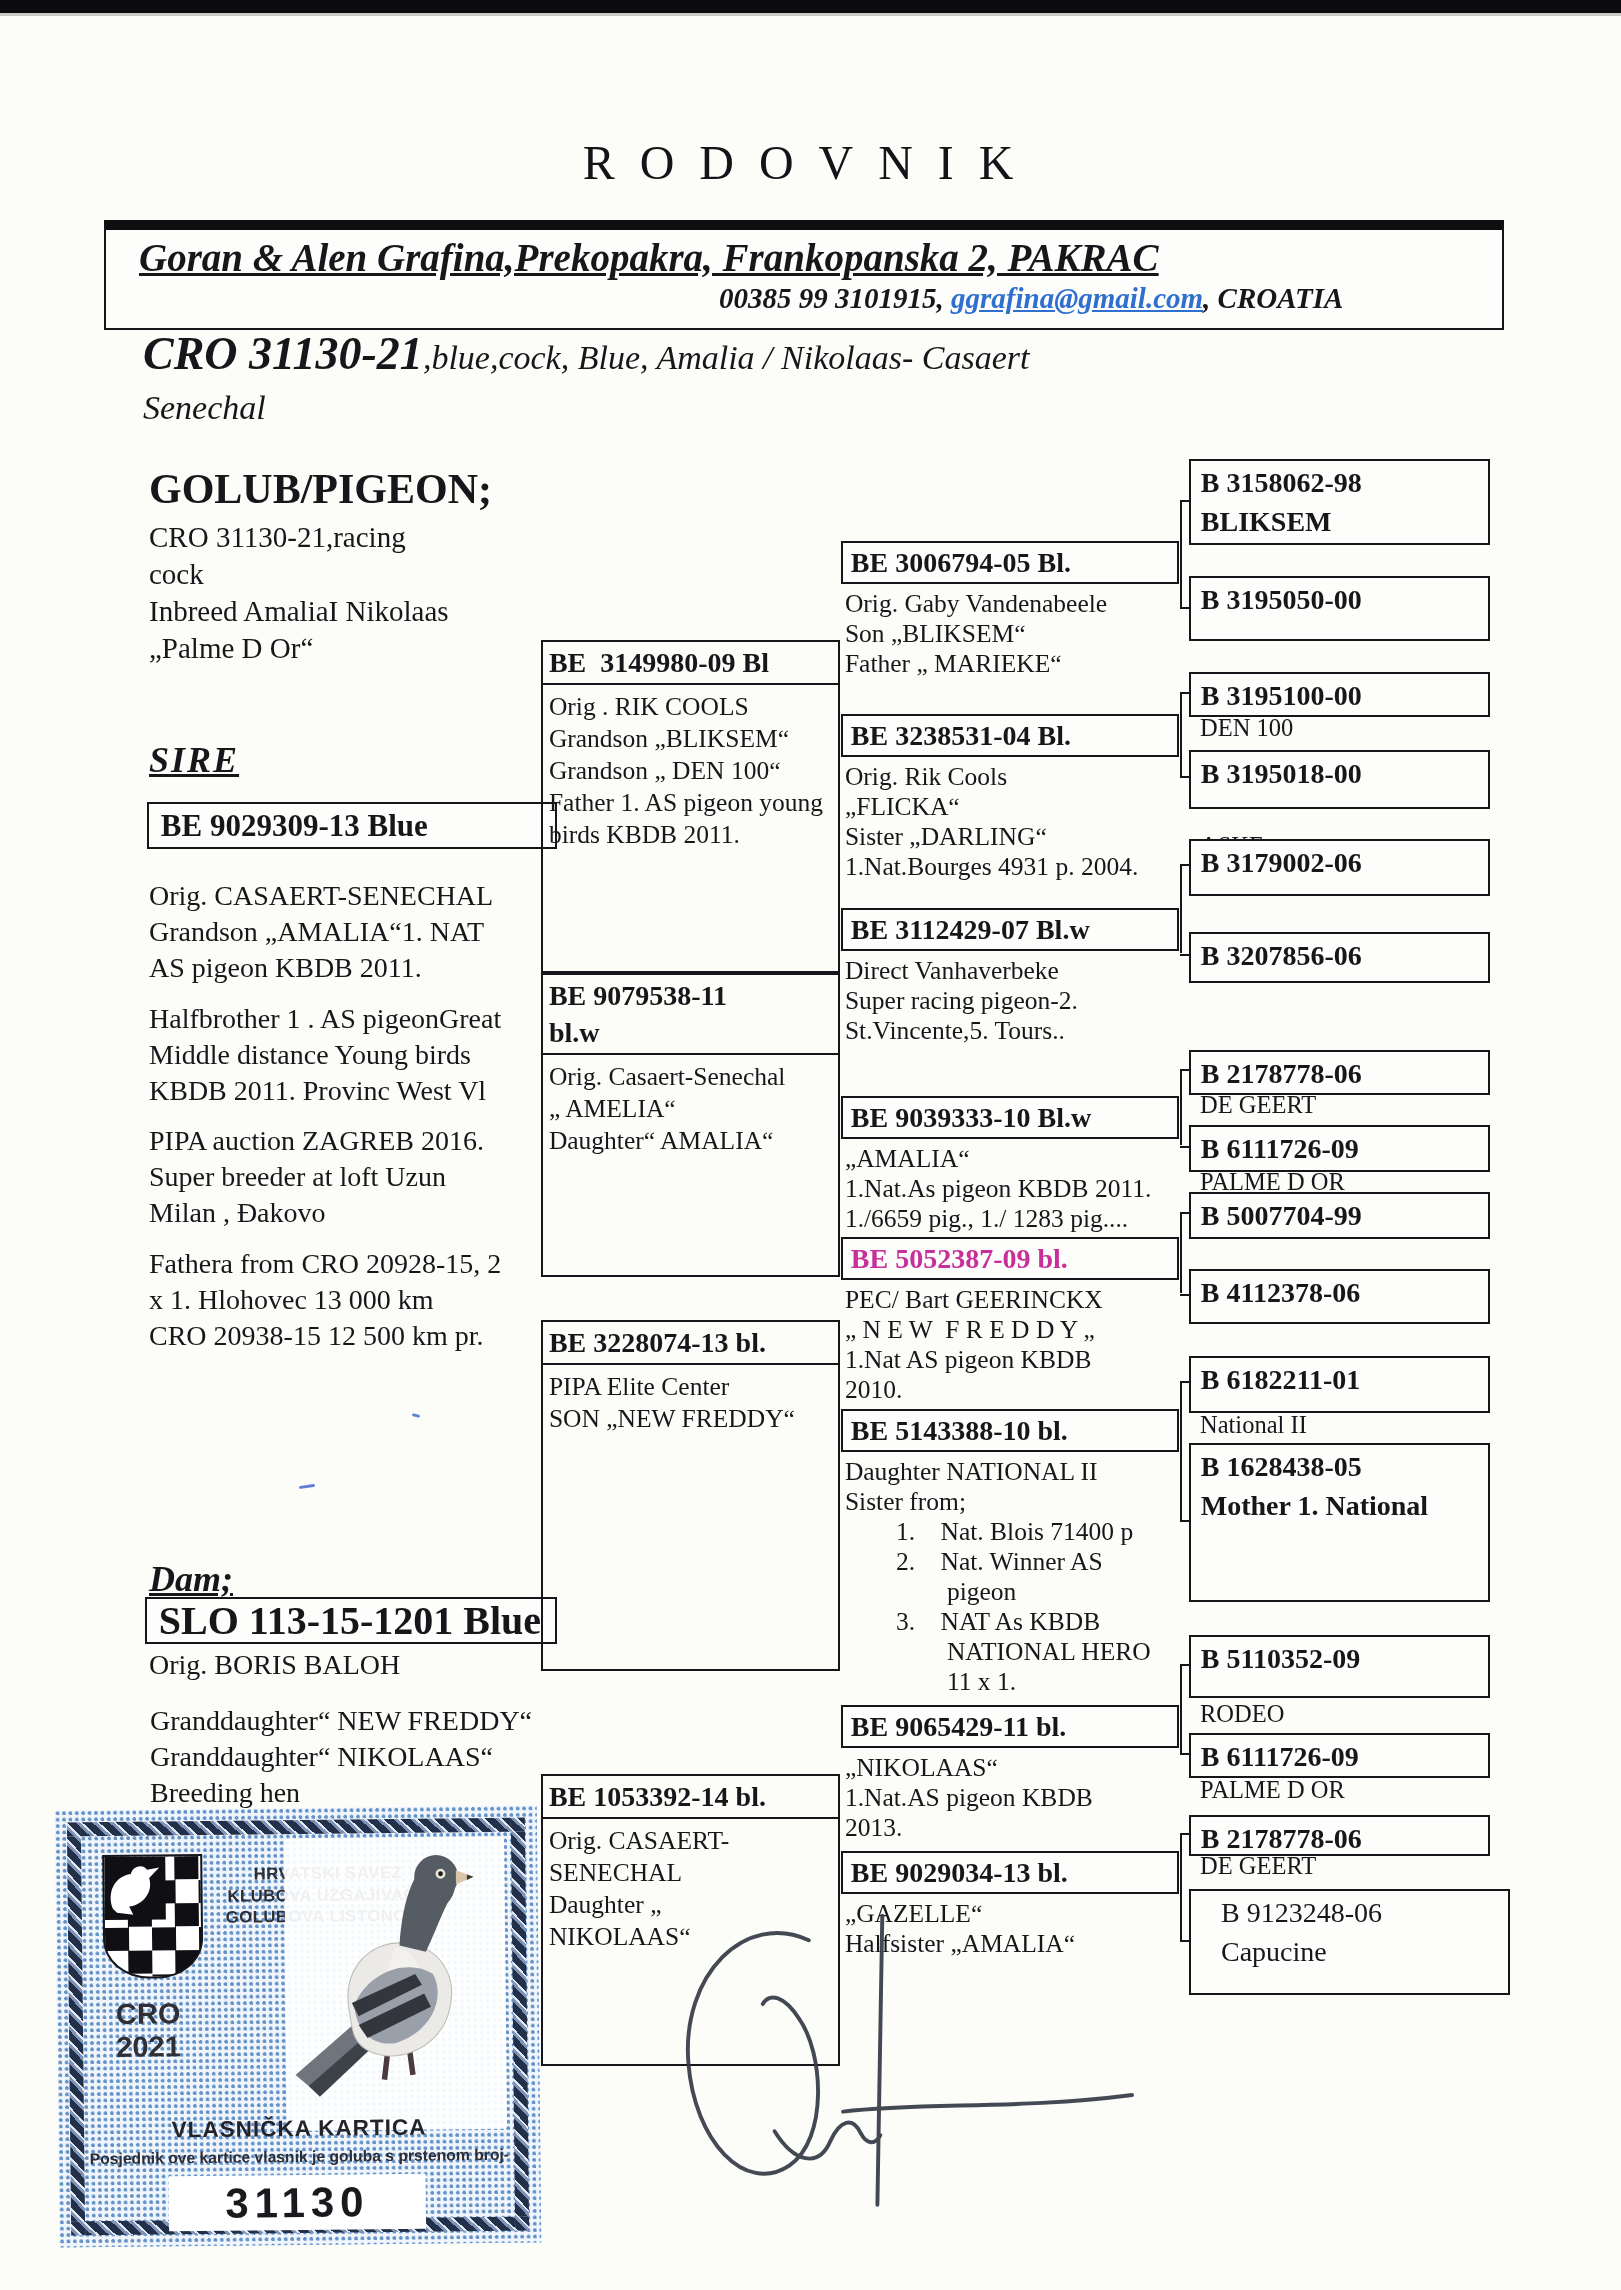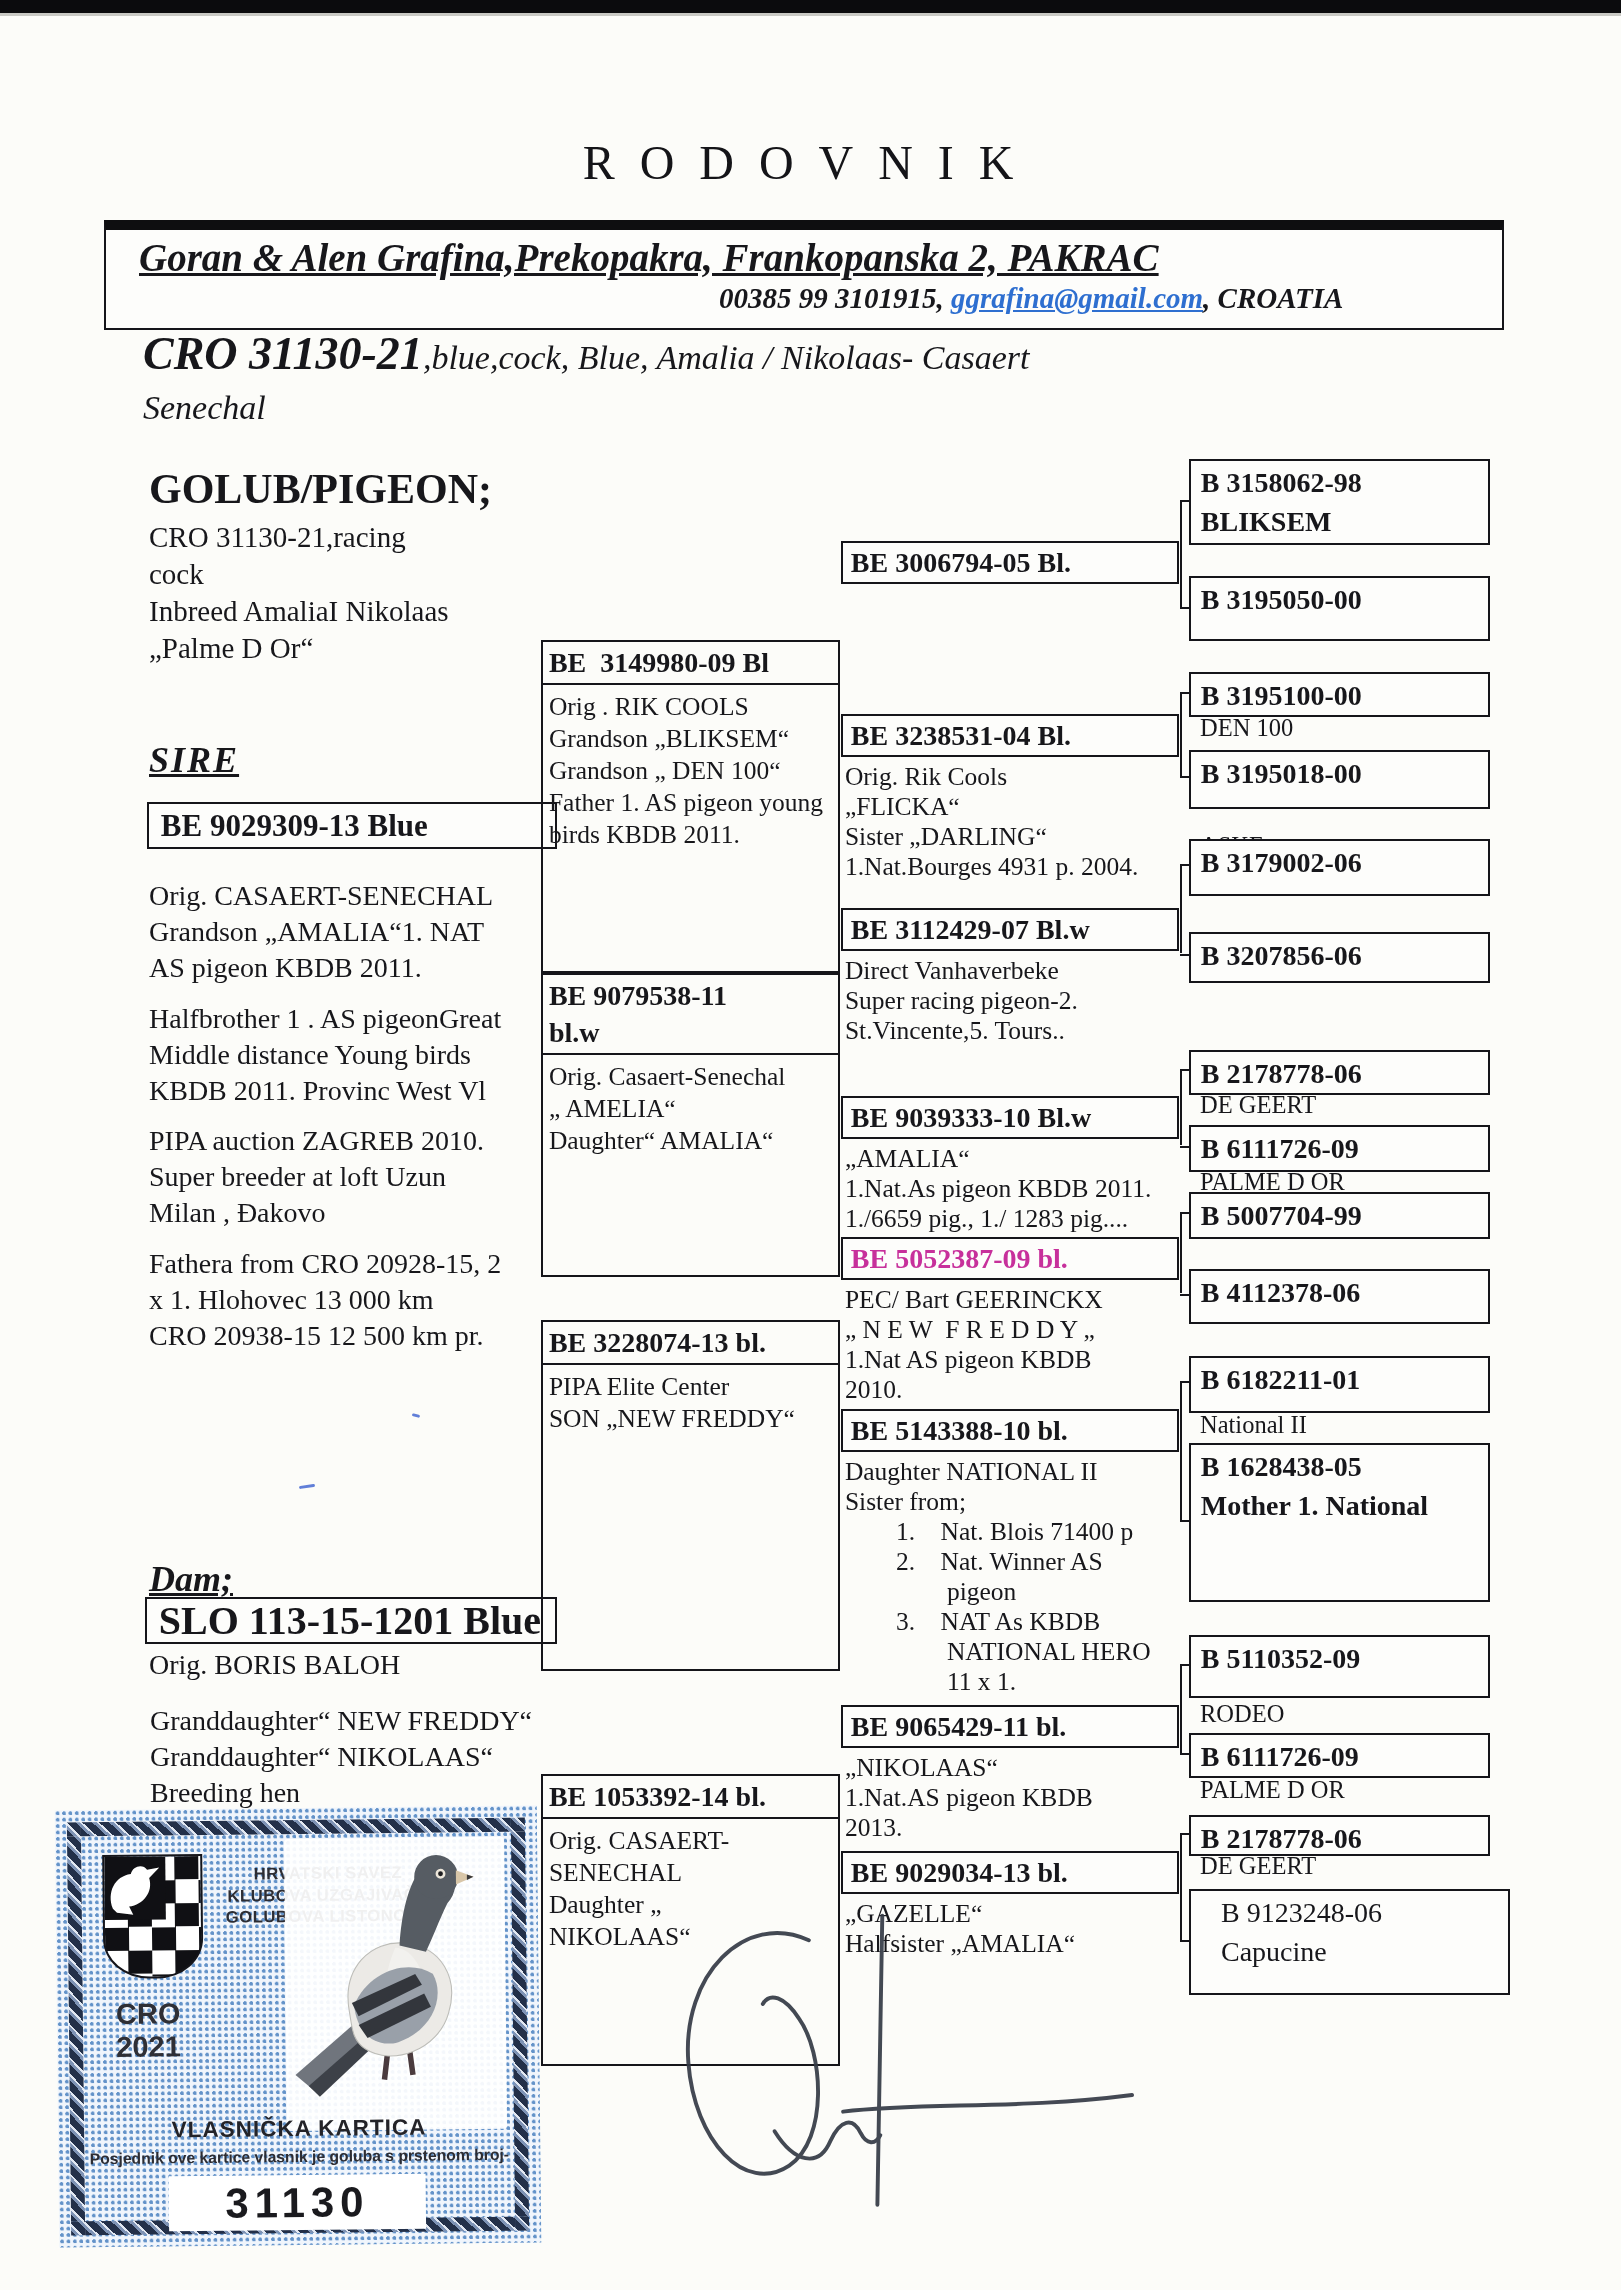--- a/index.html
+++ b/index.html
@@ -91,21 +91,21 @@
 
   <div class="abs" id="sire-label">SIRE</div>
   <div class="abs" id="sire-box">BE 9029309-13 Blue</div>
   <div class="abs" id="sire-notes">
     <div class="para pre">Orig. CASAERT-SENECHAL
 Grandson „AMALIA“1. NAT
 AS pigeon KBDB 2011.</div>
     <div class="para pre">Halfbrother 1 . AS pigeonGreat
 Middle distance Young birds
 KBDB 2011. Provinc West Vl</div>
-    <div class="para pre">PIPA auction ZAGREB 2010.
+    <div class="para pre">PIPA auction ZAGREB 2016.
 Super breeder at loft Uzun
 Milan , Đakovo</div>
     <div class="para pre">Fathera from CRO 20928-15, 2
 x 1. Hlohovec 13 000 km
 CRO 20938-15 12 500 km pr.</div>
   </div>
 
   <div class="abs" id="dam-label">Dam;</div>
   <div class="abs" id="dam-box">SLO 113-15-1201 Blue</div>
   <div class="abs" id="dam-note1">Orig. BORIS BALOH</div>
@@ -136,20 +136,23 @@
   <div class="abs g2" style="top:1774px;height:288px;">
     <div class="g2h">BE 1053392-14 bl.</div>
     <div class="g2b pre">Orig. CASAERT-
 SENECHAL
 Daughter „
 NIKOLAAS“</div>
   </div>
 
   <div class="abs g3" style="top:541px;">
     <div class="g3h">BE 3006794-05 Bl.</div>
+    <div class="g3b pre">Orig. Gaby Vandenabeele
+Son „BLIKSEM“
+Father „ MARIEKE“</div>
   </div>
   <div class="abs g3" style="top:714px;">
     <div class="g3h">BE 3238531-04 Bl.</div>
     <div class="g3b pre">Orig. Rik Cools
 „FLICKA“
 Sister „DARLING“
 1.Nat.Bourges 4931 p. 2004.</div>
   </div>
   <div class="abs g3" style="top:908px;">
     <div class="g3h">BE 3112429-07 Bl.w</div>

